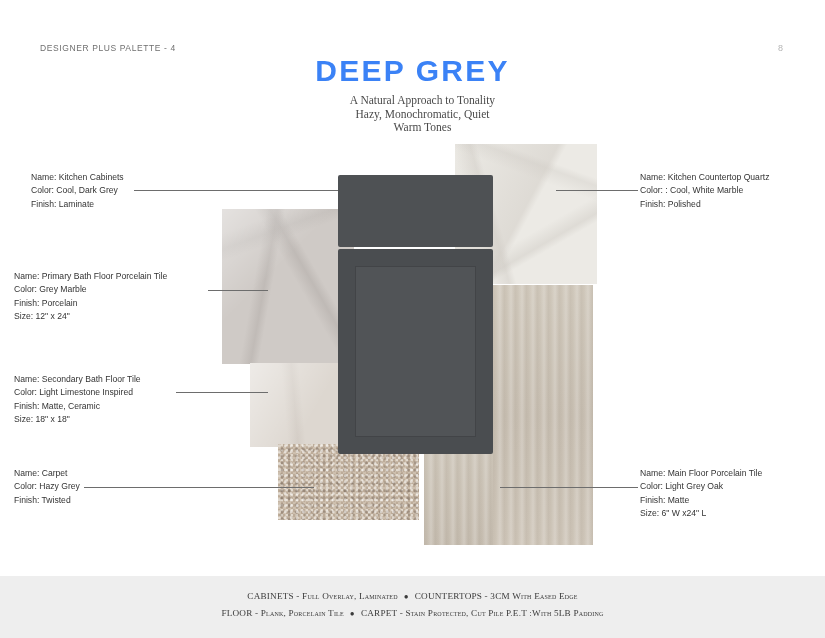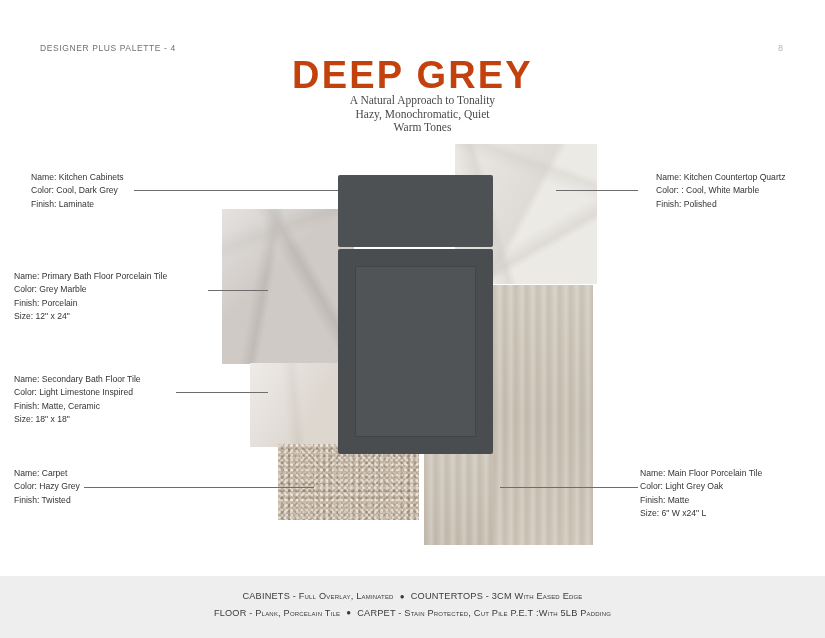--- a/index.html
+++ b/index.html
@@ -37,24 +37,24 @@
     top: 43px;
     font-size: 9px;
     color: #b5b5b5;
   }
   .main-title {
     position: absolute;
     left: 0;
     right: 0;
     top: 54px;
     text-align: center;
-    font-size: 38px;
+    font-size: 30px;
     letter-spacing: 2.2px;
     font-weight: bold;
-    color: #c2410c;
+    color: #3b82f6;
     font-family: "Liberation Sans", sans-serif;
   }
   .subtitle {
     position: absolute;
     left: 0;
     right: 0;
     top: 94px;
     text-align: center;
     font-size: 11.5px;
     line-height: 13.5px;
@@ -173,21 +173,21 @@
   }
   .footer-lines {
     position: absolute;
     left: 0; right: 0; top: 12px;
     text-align: center;
     font-size: 9.2px;
     line-height: 16px;
     color: #3b3b3b;
     font-variant: small-caps;
     letter-spacing: 0.2px;
-    font-family: Liberation Sans, sans-serif;
+    font-family: Liberation Serif, serif;
   }
   .dot { display: inline-block; margin: 0 6px; font-size: 8px; vertical-align: middle; }
 </style>
 </head>
 <body>
 
 <div class="page">
 
   <div class="palette-label">DESIGNER PLUS PALETTE - 4</div>
   <div class="page-number">8</div>
@@ -213,21 +213,21 @@
   <div class="leader" style="left:176px; top:392px; width:92px;"></div>
   <div class="leader" style="left:84px; top:487px; width:230px;"></div>
   <div class="leader" style="left:500px; top:487px; width:138px;"></div>
 
   <div class="spec" style="left:20px; top:171px;margin-left:11px;">
     <div>Name: Kitchen Cabinets</div>
     <div>Color: Cool, Dark Grey</div>
     <div>Finish: Laminate</div>
   </div>
 
-  <div class="spec" style="left:640px; top:171px;margin-left:16px;">
+  <div class="spec" style="left:640px; top:171px;">
     <div>Name: Kitchen Countertop Quartz</div>
     <div>Color: : Cool, White Marble</div>
     <div>Finish: Polished</div>
   </div>
 
   <div class="spec" style="left:14px; top:270px;">
     <div>Name: Primary Bath Floor Porcelain Tile</div>
     <div>Color: Grey Marble</div>
     <div>Finish: Porcelain</div>
     <div>Size: 12" x 24"</div>

